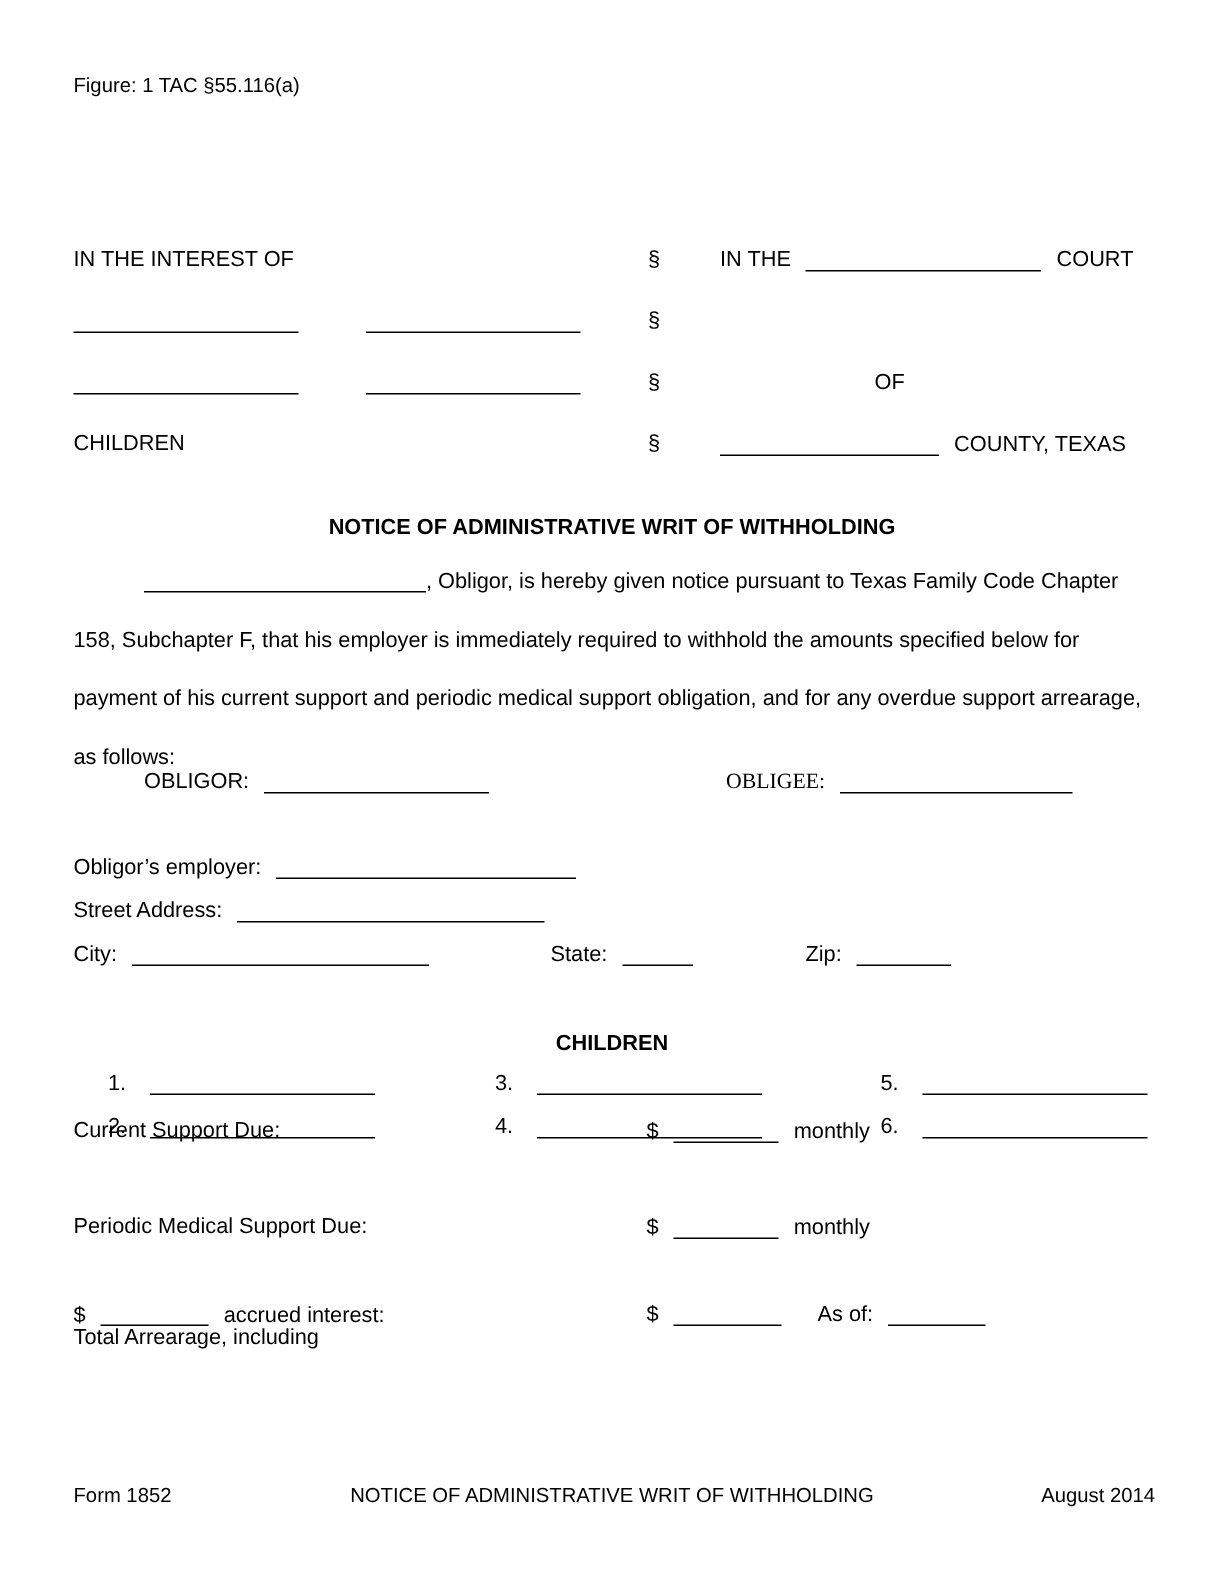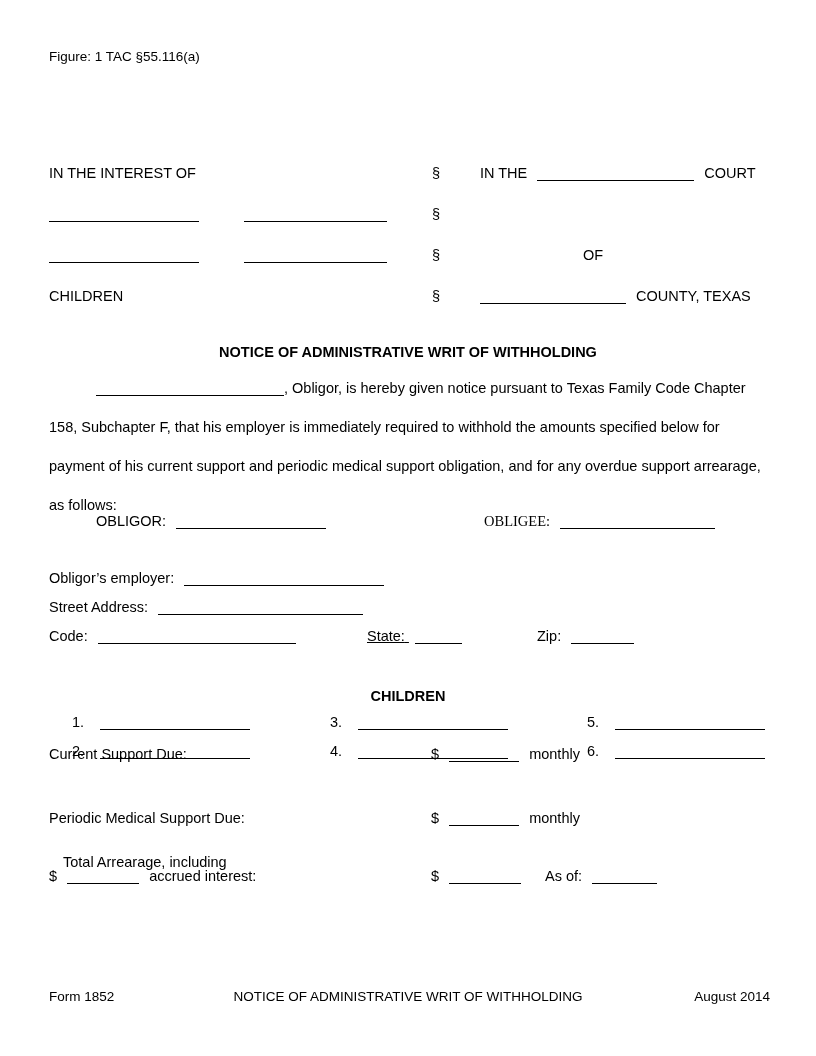--- a/index.html
+++ b/index.html
@@ -100,23 +100,23 @@
 
   <div class="abs row" style="top:570px;">
     <span>Obligor’s employer:</span>
     <span class="bl ml6" style="width:200px;"></span>
   </div>
   <div class="abs row" style="top:599px;">
     <span>Street Address:</span>
     <span class="bl ml6" style="width:205px;"></span>
   </div>
   <div class="abs row" style="top:628px;">
-    <span>Code:</span>
+    <span>City:</span>
     <span class="bl ml6" style="width:198px;"></span>
-    <span class="abs" style="left:318px;text-decoration:underline;">
+    <span class="abs" style="left:318px;">
       <span>State:</span>
       <span class="bl ml6" style="width:47px;"></span>
     </span>
     <span class="abs" style="left:488px;">
       <span>Zip:</span>
       <span class="bl ml6" style="width:63px;"></span>
     </span>
   </div>
 
   <div class="abs center b" style="top:688px;">CHILDREN</div>
@@ -159,21 +159,21 @@
     </span>
   </div>
   <div class="abs row" style="top:810px;">
     <span>Periodic Medical Support Due:</span>
     <span class="money-cell">
       <span>$</span>
       <span class="bl ml6 mr6" style="width:70px;"></span>
       <span>monthly</span>
     </span>
   </div>
-  <div class="abs row" style="top:854px;margin-left:14px;">
+  <div class="abs row" style="top:884px;">
     <span>Total Arrearage, including</span>
   </div>
   <div class="abs row" style="top:868px;">
     <span>
       <span>$</span>
       <span class="bl ml6 mr6" style="width:72px;"></span>
       <span>accrued interest:</span>
     </span>
     <span class="money-cell">
       <span>$</span>

